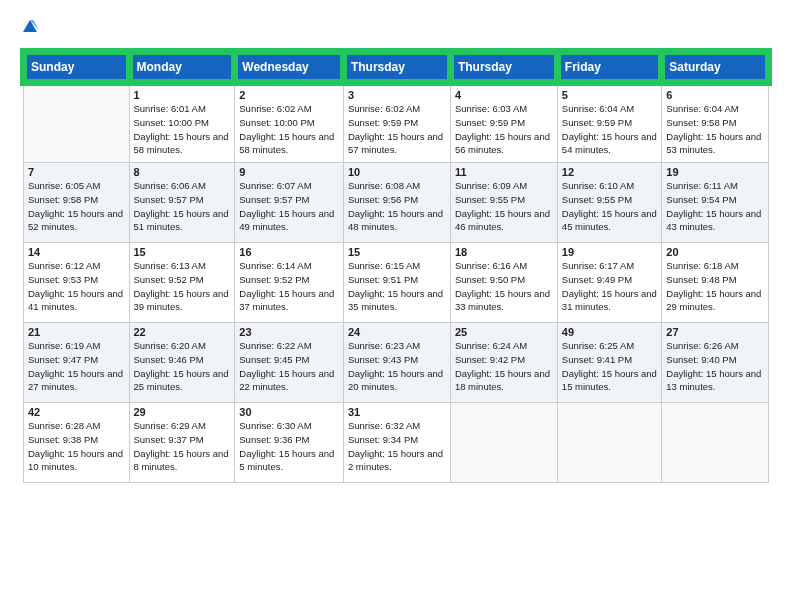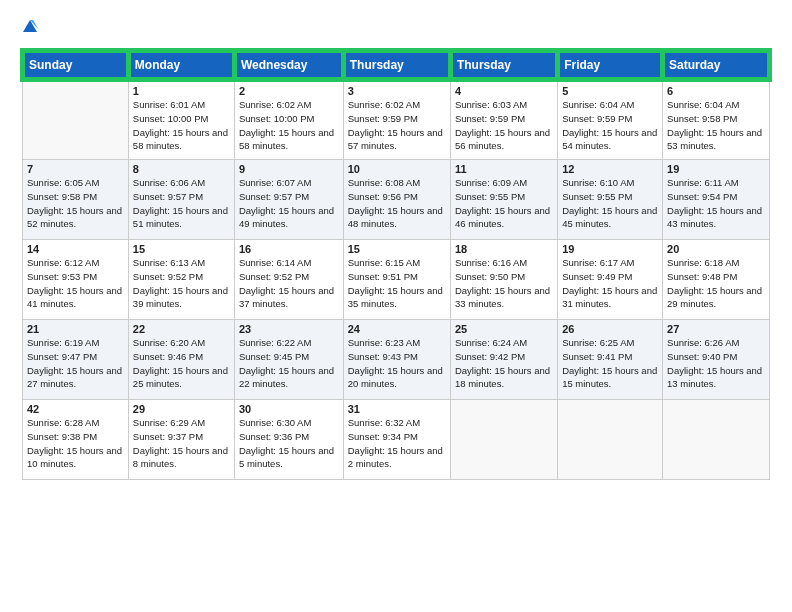--- a/index.html
+++ b/index.html
@@ -60,21 +60,21 @@
       width: 100%;
       border-collapse: collapse;
     }
     .calendar th {
       background: #1565c0;
       color: #fff;
       font-size: 12px;
       font-weight: bold;
       padding: 5px 4px;
       text-align: left;
-      border: 5px solid #22c55e;
+      border: 7px solid #22c55e;
     }
     .calendar td {
       border: 1px solid #ccc;
       vertical-align: top;
       padding: 3px 4px;
       font-size: 9.5px;
       color: #222;
       width: 113px;
       height: 80px;
       background: #fff;
@@ -231,21 +231,21 @@
           </td>
           <td>
             <span class="day-num">24</span>
             <div class="cell-content">Sunrise: 6:23 AM<br>Sunset: 9:43 PM<br>Daylight: 15 hours and 20 minutes.</div>
           </td>
           <td>
             <span class="day-num">25</span>
             <div class="cell-content">Sunrise: 6:24 AM<br>Sunset: 9:42 PM<br>Daylight: 15 hours and 18 minutes.</div>
           </td>
           <td>
-            <span class="day-num">26</span>
+            <span class="day-num">49</span>
             <div class="cell-content">Sunrise: 6:25 AM<br>Sunset: 9:41 PM<br>Daylight: 15 hours and 15 minutes.</div>
           </td>
           <td>
             <span class="day-num">27</span>
             <div class="cell-content">Sunrise: 6:26 AM<br>Sunset: 9:40 PM<br>Daylight: 15 hours and 13 minutes.</div>
           </td>
         </tr>
         <tr>
           <td>
             <span class="day-num">42</span>

